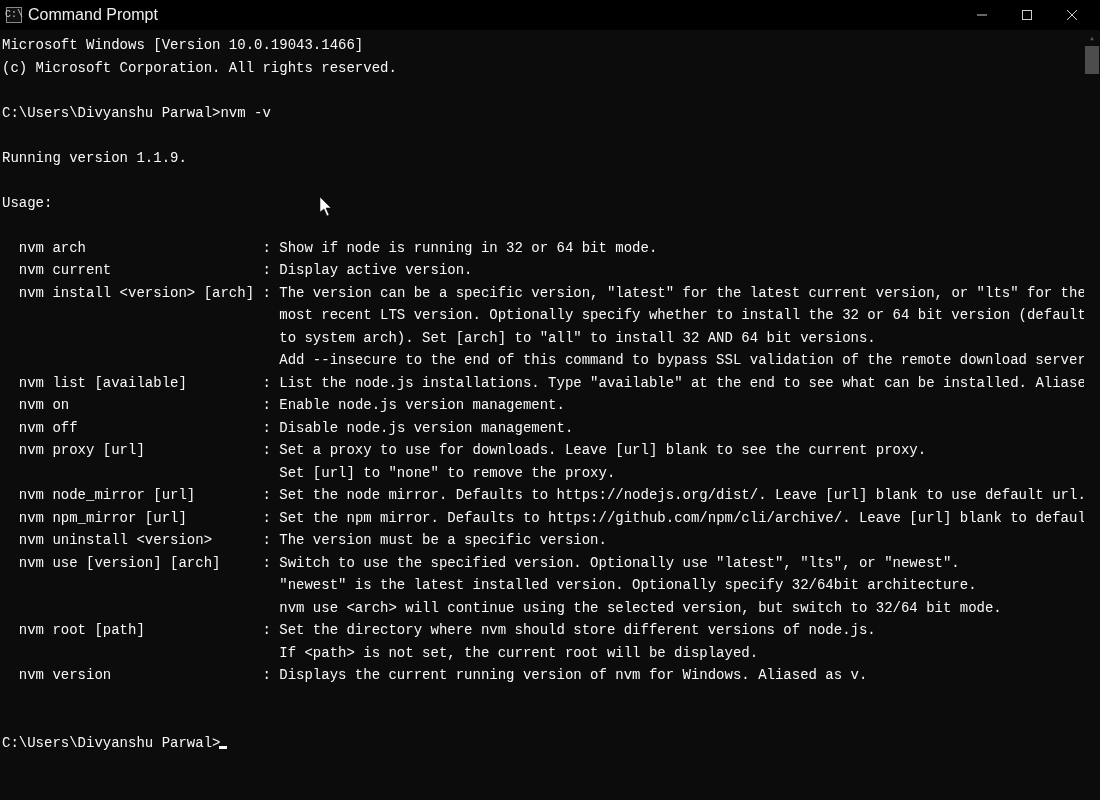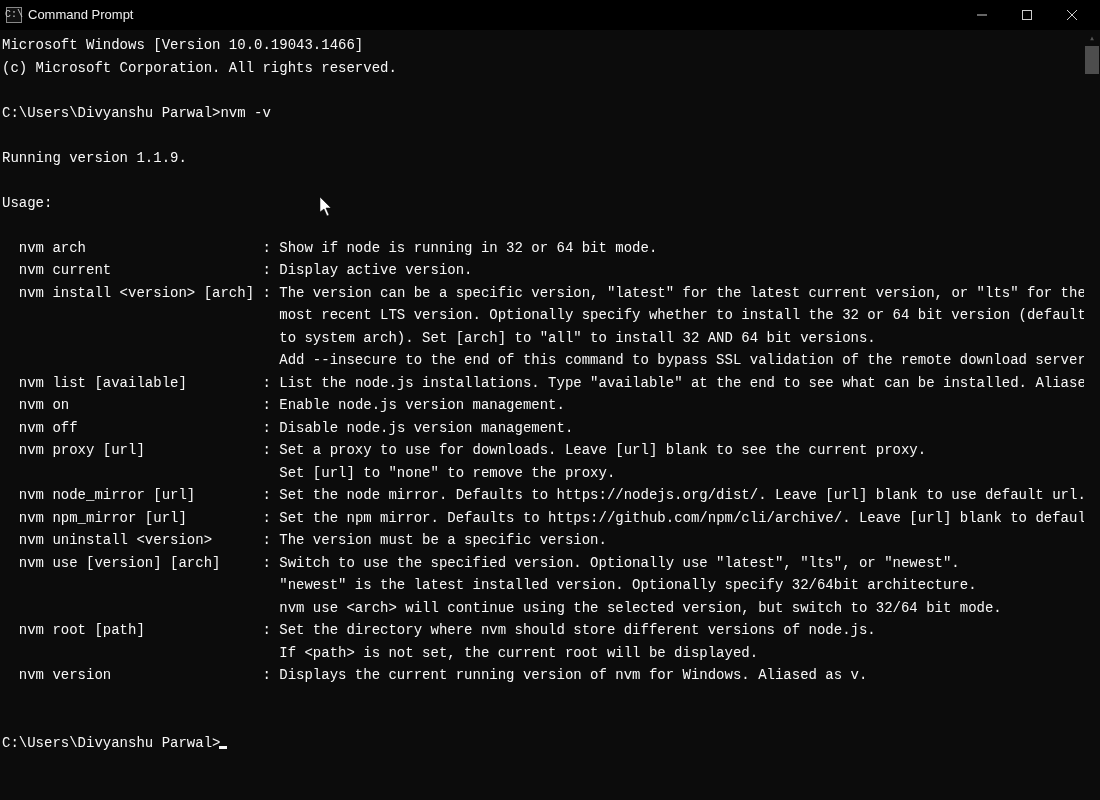--- a/index.html
+++ b/index.html
@@ -27,21 +27,21 @@
     display: inline-flex;
     align-items: center;
     justify-content: center;
     font-size: 10px;
     color: #ccc;
     border: 1px solid #888;
     background: #111;
   }
   .titlebar-title {
     font-family: "Segoe UI", sans-serif;
-    font-size: 13px;
+    font-size: 16px;
     color: #eee;
     flex: 0 0 auto;
   }
   .titlebar-spacer { flex: 1; }
   .titlebar-btn {
     width: 45px;
     height: 30px;
     display: inline-flex;
     align-items: center;
     justify-content: center;

